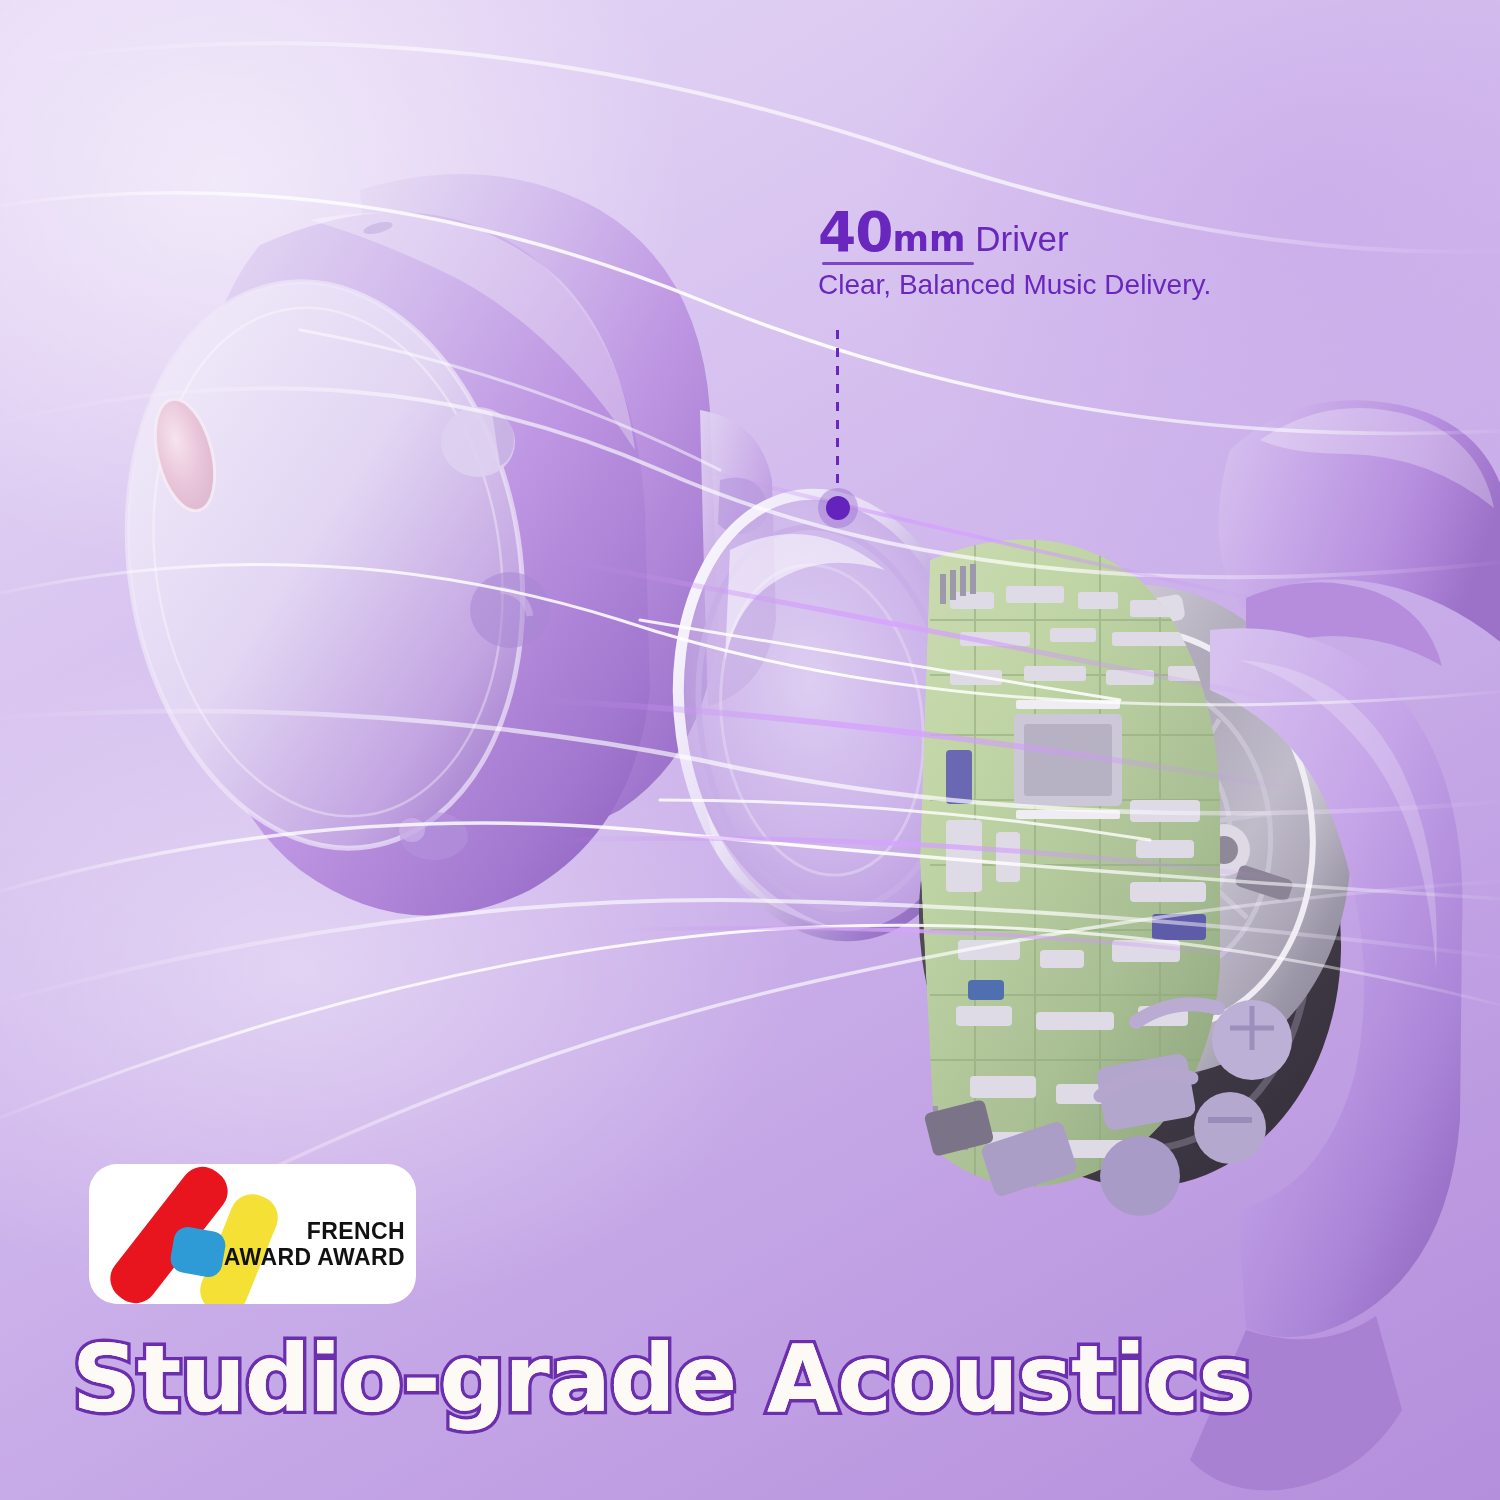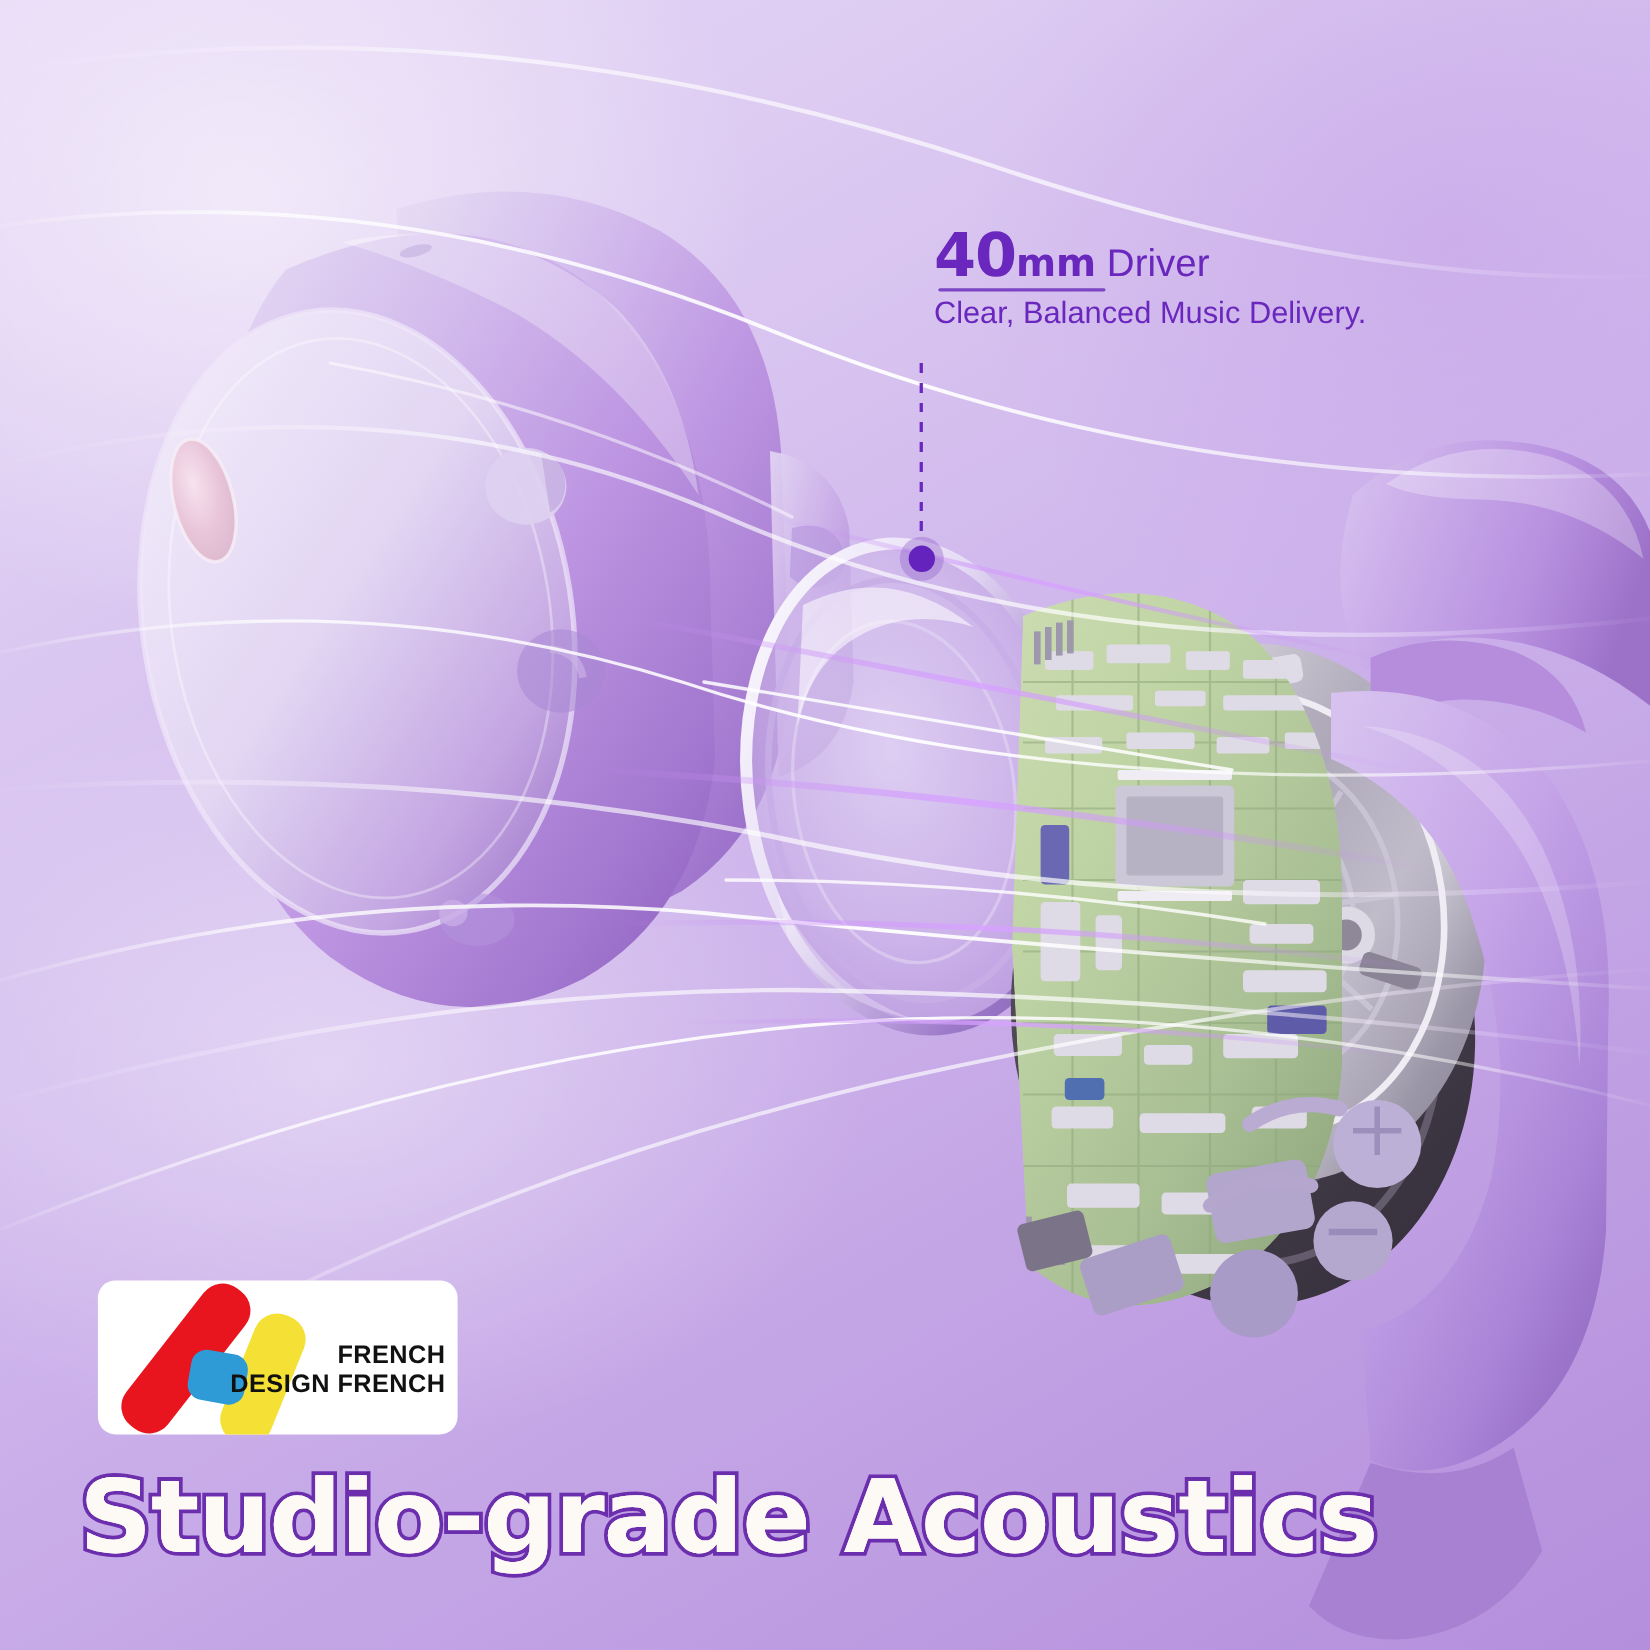--- a/index.html
+++ b/index.html
@@ -27,41 +27,41 @@
   
   #cone{position:absolute;left:620px;top:480px;width:420px;height:470px;}
 
   
   #core{position:absolute;left:800px;top:500px;width:560px;height:720px;}
 
   
   #band{position:absolute;left:1150px;top:330px;width:360px;height:1170px;}
 
   
-  #callout{position:absolute;left:849px;top:205px;}
+  #callout{position:absolute;left:818px;top:205px;}
   .c-line1{font-size:0;white-space:nowrap;line-height:1;}
   .c-num{font-size:55px;font-weight:bold;color:#6a27bd;letter-spacing:-1px;
          font-family:"DejaVu Sans",sans-serif;}
   .c-unit{font-size:35px;font-weight:bold;color:#6a27bd;
           font-family:"DejaVu Sans",sans-serif;}
   .c-rest{font-size:35px;color:#6a27bd;font-family:"Liberation Sans",sans-serif;
           font-weight:500;}
   .c-rule{width:152px;height:3px;background:#7b45c4;margin:2px 0 4px 4px;border-radius:2px;}
   .c-line2{font-size:28px;color:#6a27bd;white-space:nowrap;
            font-family:"Liberation Sans",sans-serif;font-weight:500;}
 
   #leader{position:absolute;left:836px;top:330px;width:3px;height:158px;
           background:repeating-linear-gradient(to bottom,#6a27bd 0 9px,transparent 9px 18px);}
   #leaderdot{position:absolute;left:818px;top:488px;width:40px;height:40px;border-radius:50%;
              background:rgba(150,105,205,.42);display:flex;align-items:center;justify-content:center;}
   #leaderdot i{display:block;width:24px;height:24px;border-radius:50%;background:#6423bd;}
 
   
   #badge{position:absolute;left:89px;top:1164px;width:327px;height:140px;background:#fff;
-         border-radius:16px;overflow:hidden;}
+         border-radius:28px;overflow:hidden;}
   #badgemark{position:absolute;left:10px;top:8px;width:190px;height:124px;}
   .bar{position:absolute;border-radius:22px;}
   .bar-red{width:48px;height:158px;background:#e8151f;left:46px;top:-16px;transform:rotate(38deg);}
   .bar-yel{width:48px;height:124px;background:#f5e135;left:116px;top:20px;transform:rotate(22deg);}
   .sq-blue{width:52px;height:46px;background:#2e9bd6;border-radius:14px;left:73px;top:57px;
            transform:rotate(10deg);}
   #badgetext{position:absolute;right:11px;top:55px;text-align:right;color:#111;
              font-family:"Liberation Sans",sans-serif;font-weight:bold;
              font-size:23px;line-height:1.12;letter-spacing:.4px;}
 
@@ -376,20 +376,20 @@
     </div>
 
   <div id="badge">
     <div id="badgemark">
       <div class="bar bar-red"></div>
       <div class="bar bar-yel"></div>
       <div class="bar sq-blue"></div>
     </div>
     <div id="badgetext">
       <div>FRENCH</div>
-      <div>DESIGN FRENCH</div>
+      <div>AWARD AWARD</div>
     </div>
   </div>
 
   <div id="headline">Studio-grade Acoustics</div>
   <div id="headline-top">Studio-grade Acoustics</div>
 
 </div>
 
 </body></html>

